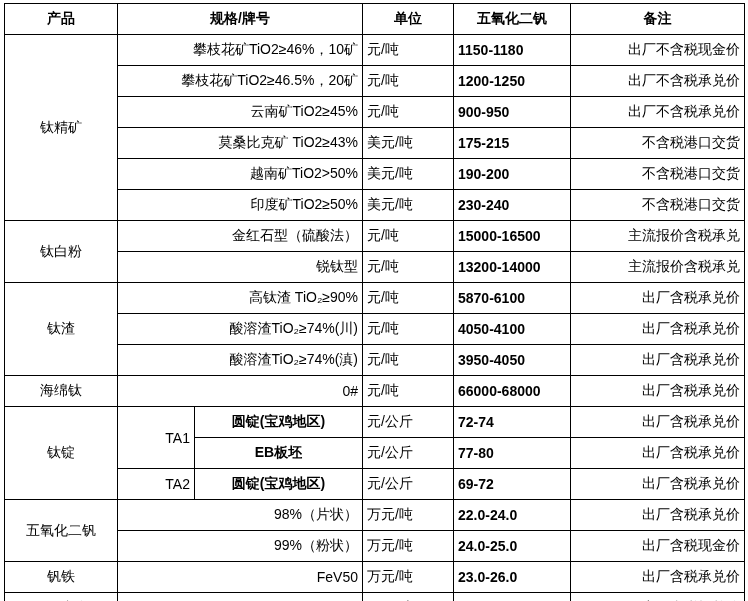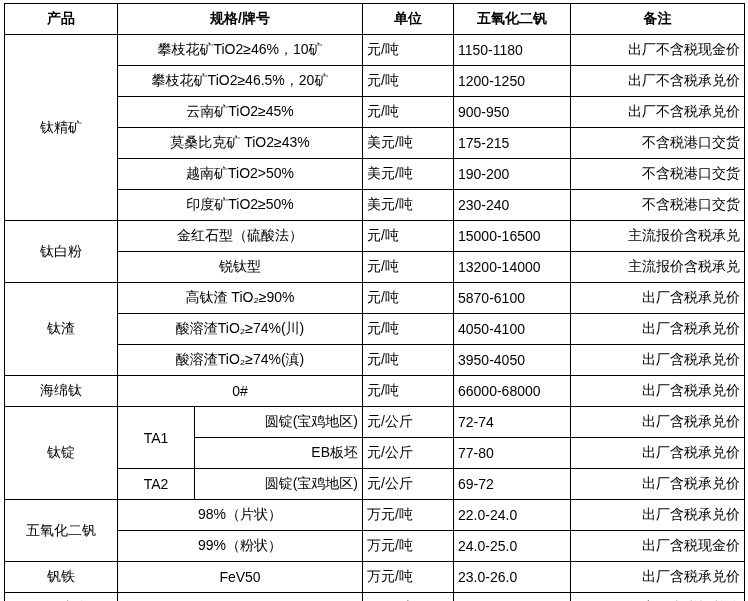--- a/index.html
+++ b/index.html
@@ -42,34 +42,36 @@
     font-size: 15px;
     height: 33px;
     margin-top: 24px;
   }
   .cat {
     text-align: center;
     font-weight: normal;
     font-size: 15px;
   }
   .spec {
+    text-align: right;
+    font-size: 13px;
+  }
+  .spec-sub {
     text-align: center;
     font-size: 13px;
-  }
-  .spec-sub {
-    text-align: right;
-    font-size: 13px;
+    font-weight: bold;
   }
   .unit {
     text-align: left;
     font-size: 13px;
   }
   .price {
     text-align: left;
     font-size: 13px;
+    font-weight: bold;
   }
   .note {
     text-align: right;
     font-size: 13px;
   }
   
   col.c-cat { width: 113px; }
   col.c-spec { width: 77px; }
   col.c-spec2 { width: 168px; }
   col.c-unit { width: 91px; }

